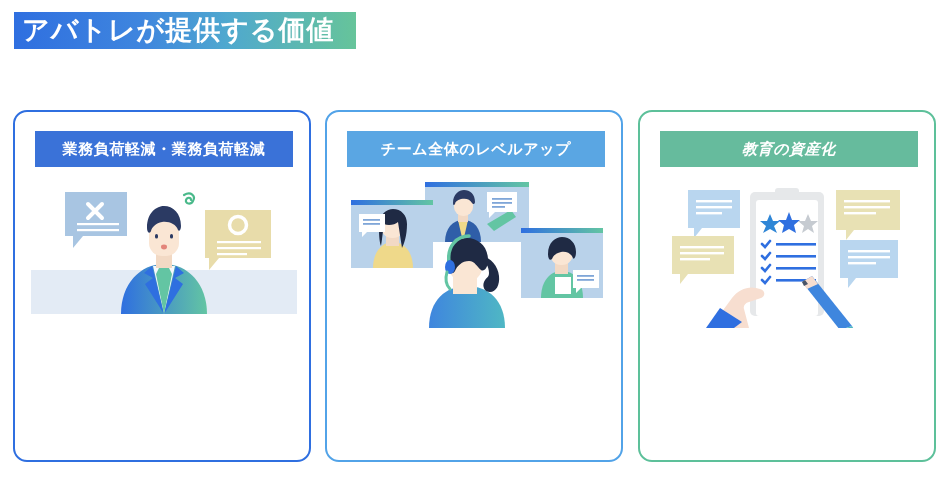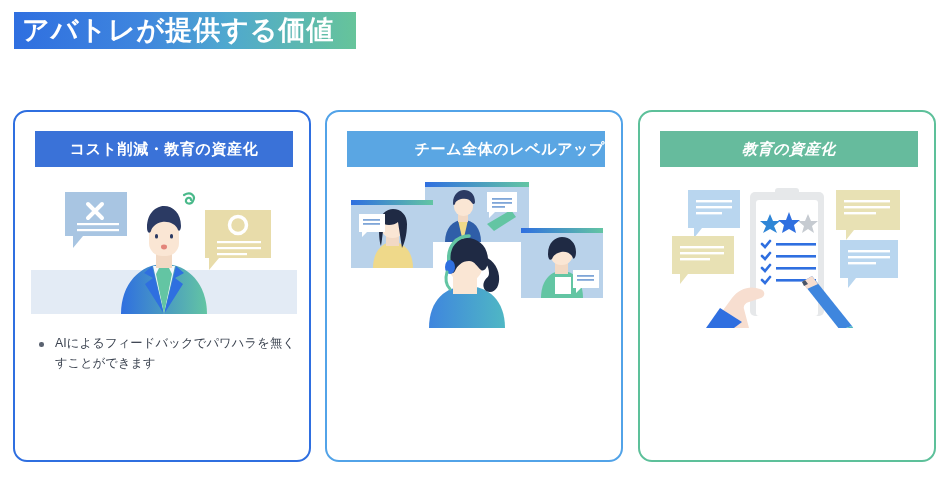--- a/index.html
+++ b/index.html
@@ -46,21 +46,21 @@
   .card-1{left:13px;border-color:#2f6fe0;}
   .card-2{left:325px;border-color:#52a3e8;}
   .card-3{left:638px;border-color:#5dc09a;font-style:italic;}
 
   .card-head{
     position:absolute;left:20px;top:19px;
     width:258px;height:36px;
     display:flex;align-items:center;justify-content:center;
   }
   .card-1 .card-head{background:#3a72d8;}
-  .card-2 .card-head{background:#5aa6e3;justify-content:flex-end;}
+  .card-2 .card-head{background:#5aa6e3;}
   .card-3 .card-head{background:#66bb9d;}
   .card-head span{
     color:#ffffff;font-size:15px;font-weight:bold;letter-spacing:.6px;
     white-space:nowrap;
   }
 
   
   .illus{
     position:absolute;left:10px;top:66px;
     width:278px;height:150px;
@@ -96,21 +96,21 @@
 <div class="page">
 
   <div class="title-band" style="background:linear-gradient(90deg,#2f6fe0 0%,#3f86de 38%,#4fa8cf 62%,#66c49a 100%);">
     <span class="title-text">アバトレが提供する価値</span>
   </div>
 
   <div class="cards">
 
     <div class="card card-1">
       <div class="card-head">
-        <span>コスト削減・教育の資産化</span>
+        <span>業務負荷軽減・業務負荷軽減</span>
       </div>
 
       <div class="illus">
         <svg viewBox="0 0 278 150" xmlns="http://www.w3.org/2000/svg" aria-hidden="true">
           <defs>
             <linearGradient id="suitg1" x1="0" y1="0" x2="1" y2="0">
               <stop offset="0" stop-color="#2f6fe0"></stop>
               <stop offset="1" stop-color="#63c5a3"></stop>
             </linearGradient>
           </defs>
@@ -149,21 +149,20 @@
 
           <path d="M122,50 c0,-16 10,-22 17,-22 c9,0 17,7 17,20 c0,4 -2,6 -3,4 c-2,-6 -9,-9 -16,-8 c-6,1 -10,5 -11,9 c-1,3 -4,2 -4,-3 z" fill="#2b3a63"></path>
 
           <rect x="130" y="56" width="3" height="4.5" rx="1.5" fill="#2b3a63"></rect>
           <rect x="145" y="56" width="3" height="4.5" rx="1.5" fill="#2b3a63"></rect>
           <ellipse cx="139" cy="69" rx="3" ry="2.4" fill="#e3857a"></ellipse>
         </svg>
       </div>
 
       <ul class="bullets">
-        <li>AIによるフィードバックでパワハラを無くすことができます</li>
       </ul>
     </div>
 
     <div class="card card-2">
       <div class="card-head">
         <span>チーム全体のレベルアップ</span>
       </div>
 
       <div class="illus">
         <svg viewBox="0 0 278 150" xmlns="http://www.w3.org/2000/svg" aria-hidden="true">

